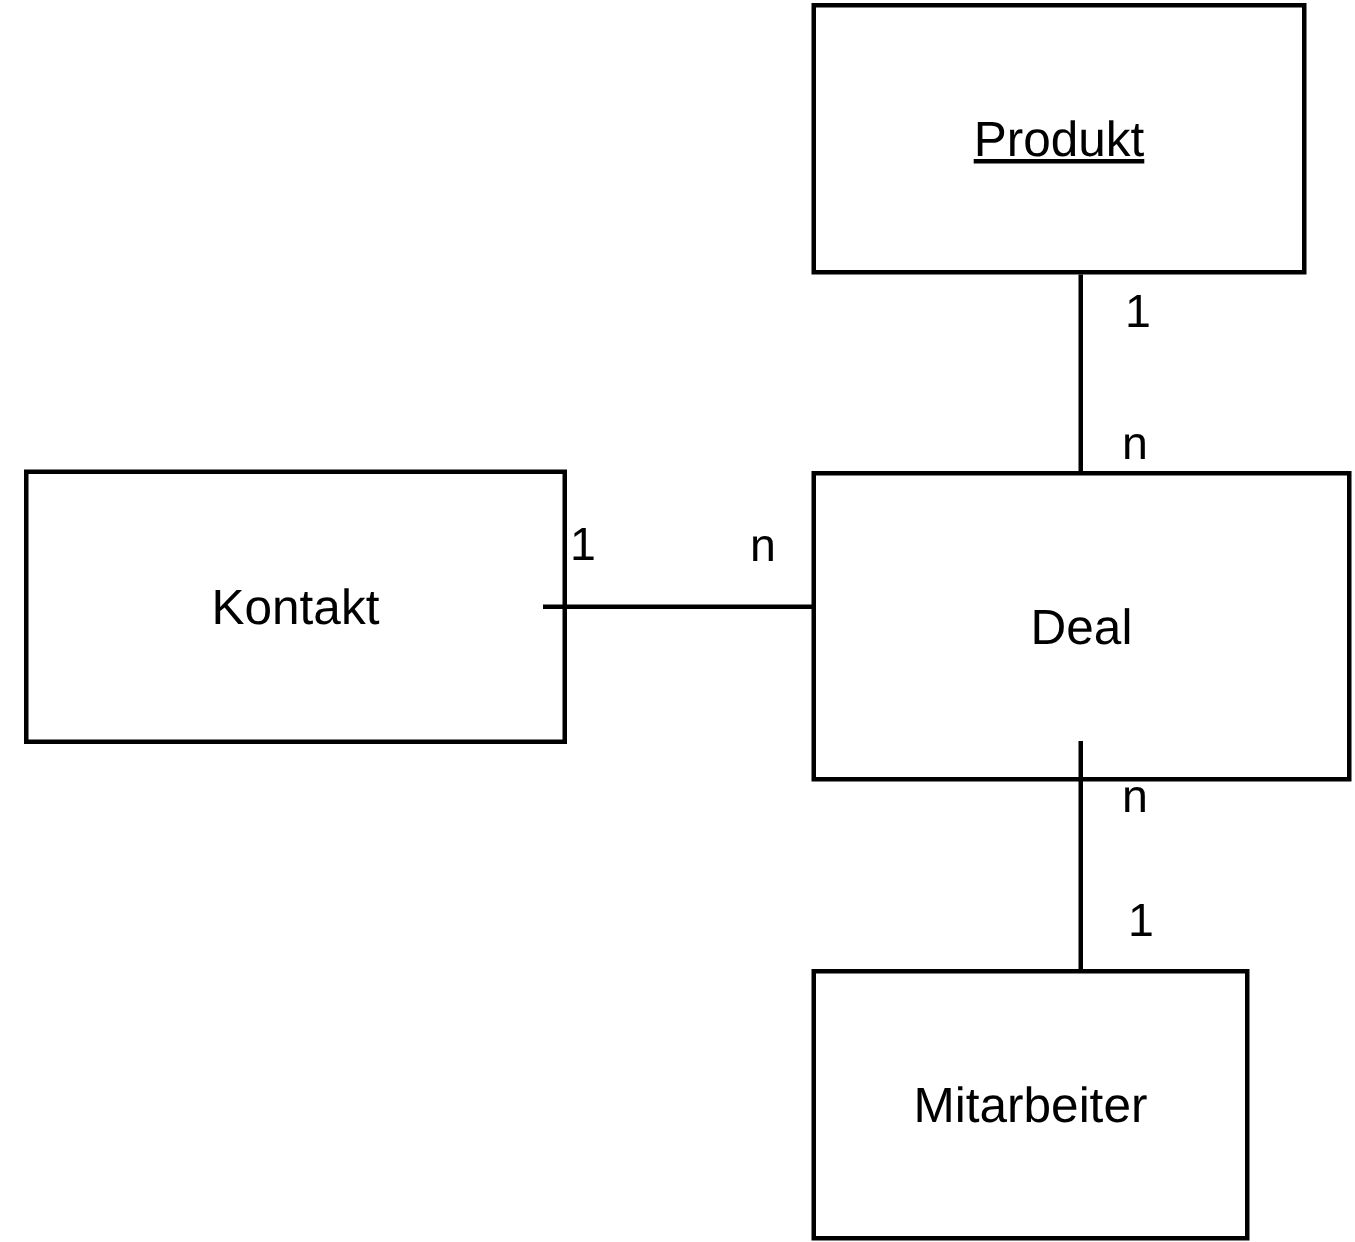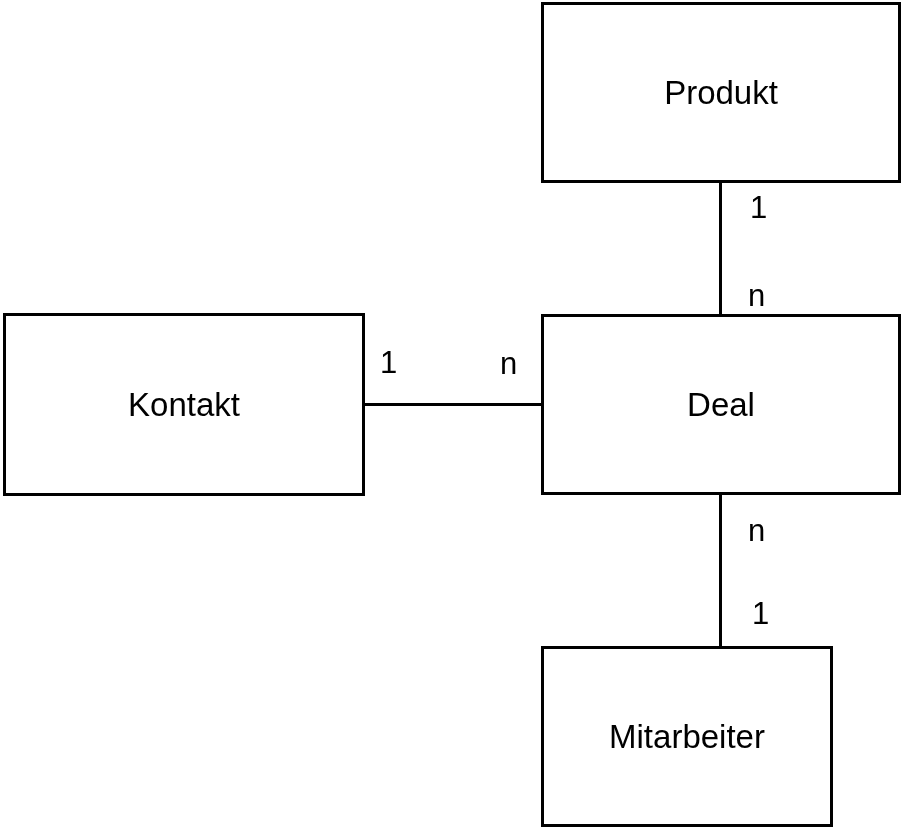--- a/index.html
+++ b/index.html
@@ -48,23 +48,23 @@
   .cardinality {
     position: absolute;
     font-family: "Liberation Sans", sans-serif;
     font-size: 31px;
     line-height: 1;
     color: #000000;
     white-space: nowrap;
   }
 
   
-  #box-produkt     { left: 541px; top:   2px; width: 360px; height: 181px; }
-  #box-deal        { left: 541px; top: 314px; width: 360px; height: 181px; }
-  #box-kontakt     { left:   3px; top: 313px; width: 362px; height: 183px; }
+  #box-produkt     { left: 541px; top:   2px; width: 330px; height: 181px; text-decoration: underline; }
+  #box-deal        { left: 541px; top: 314px; width: 360px; height: 207px; }
+  #box-kontakt     { left:   16px; top: 313px; width: 362px; height: 183px; }
   #box-mitarbeiter { left: 541px; top: 646px; width: 292px; height: 181px; }
 
   
   #line-produkt-deal     { left: 719px; top: 183px; height: 132px; }
   #line-kontakt-deal     { left: 362px; top: 403px; width: 180px; }
   #line-deal-mitarbeiter { left: 719px; top: 494px; height: 153px; }
 
   
   #card-produkt-side      { left: 750px; top: 192px; }
   #card-deal-top-side     { left: 748px; top: 280px; }

